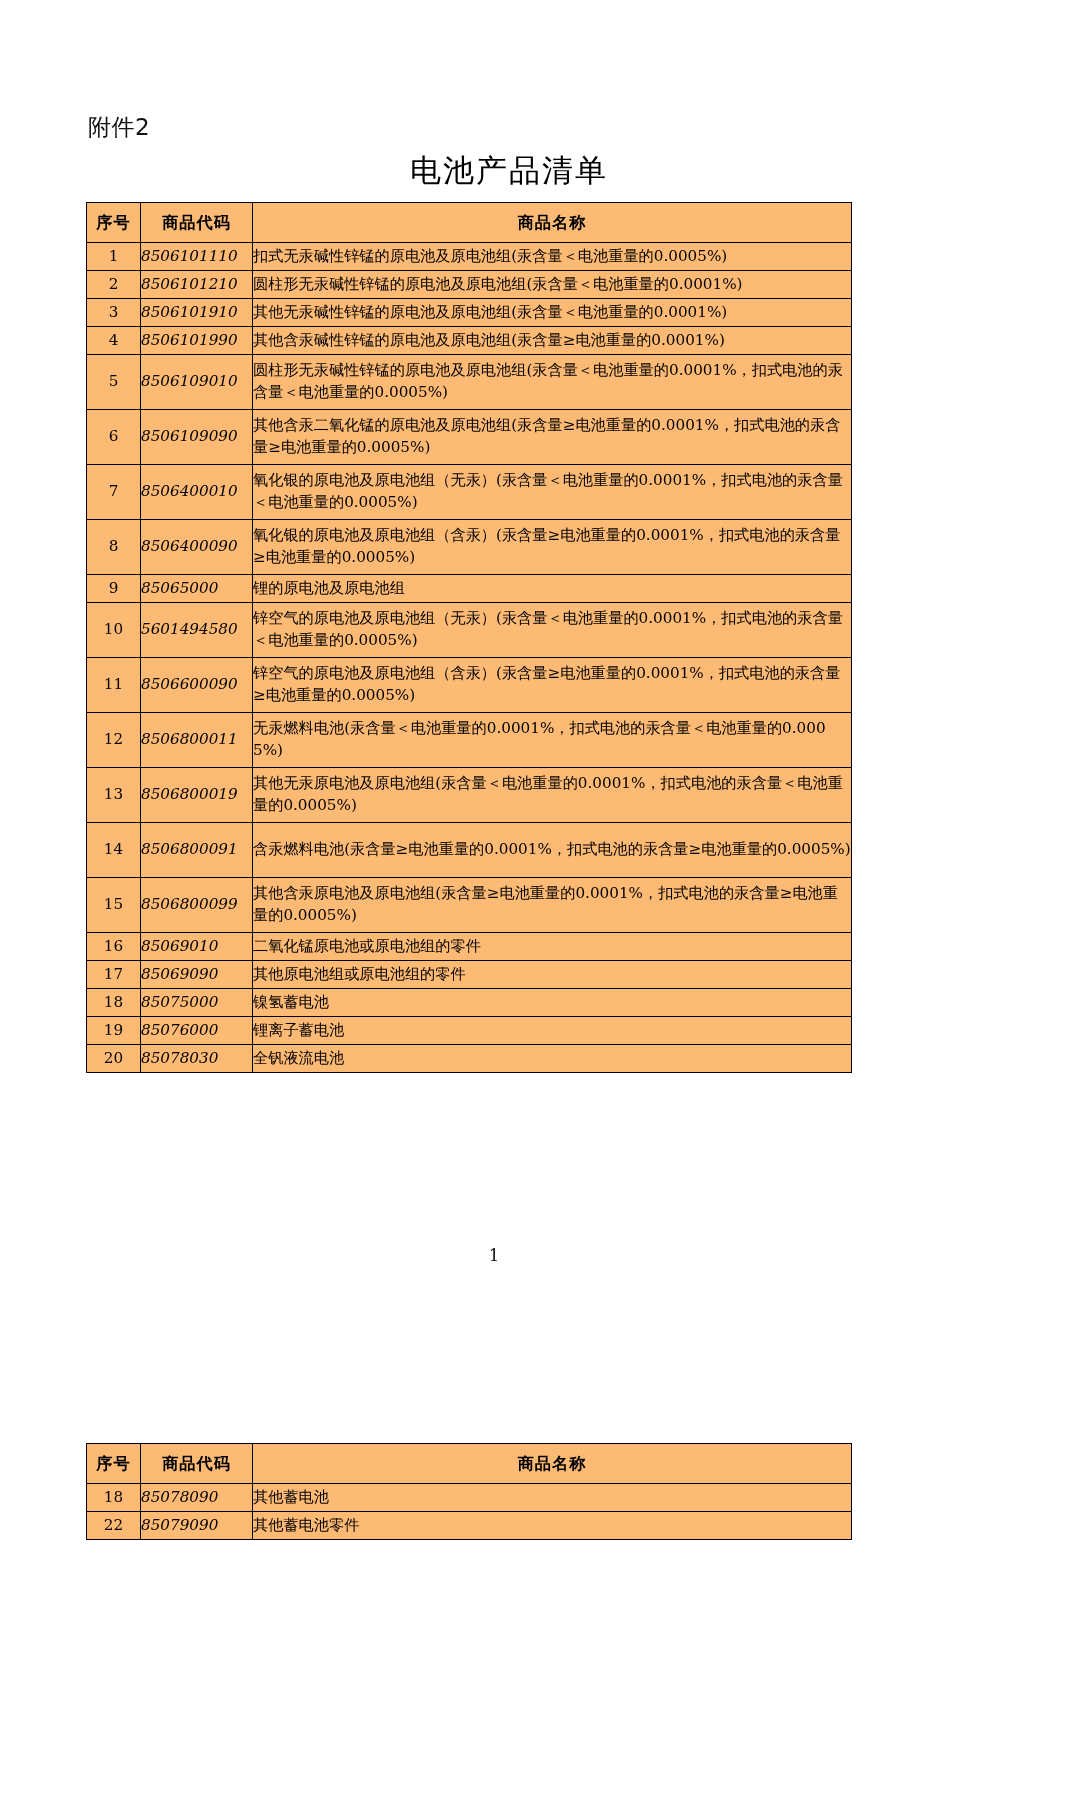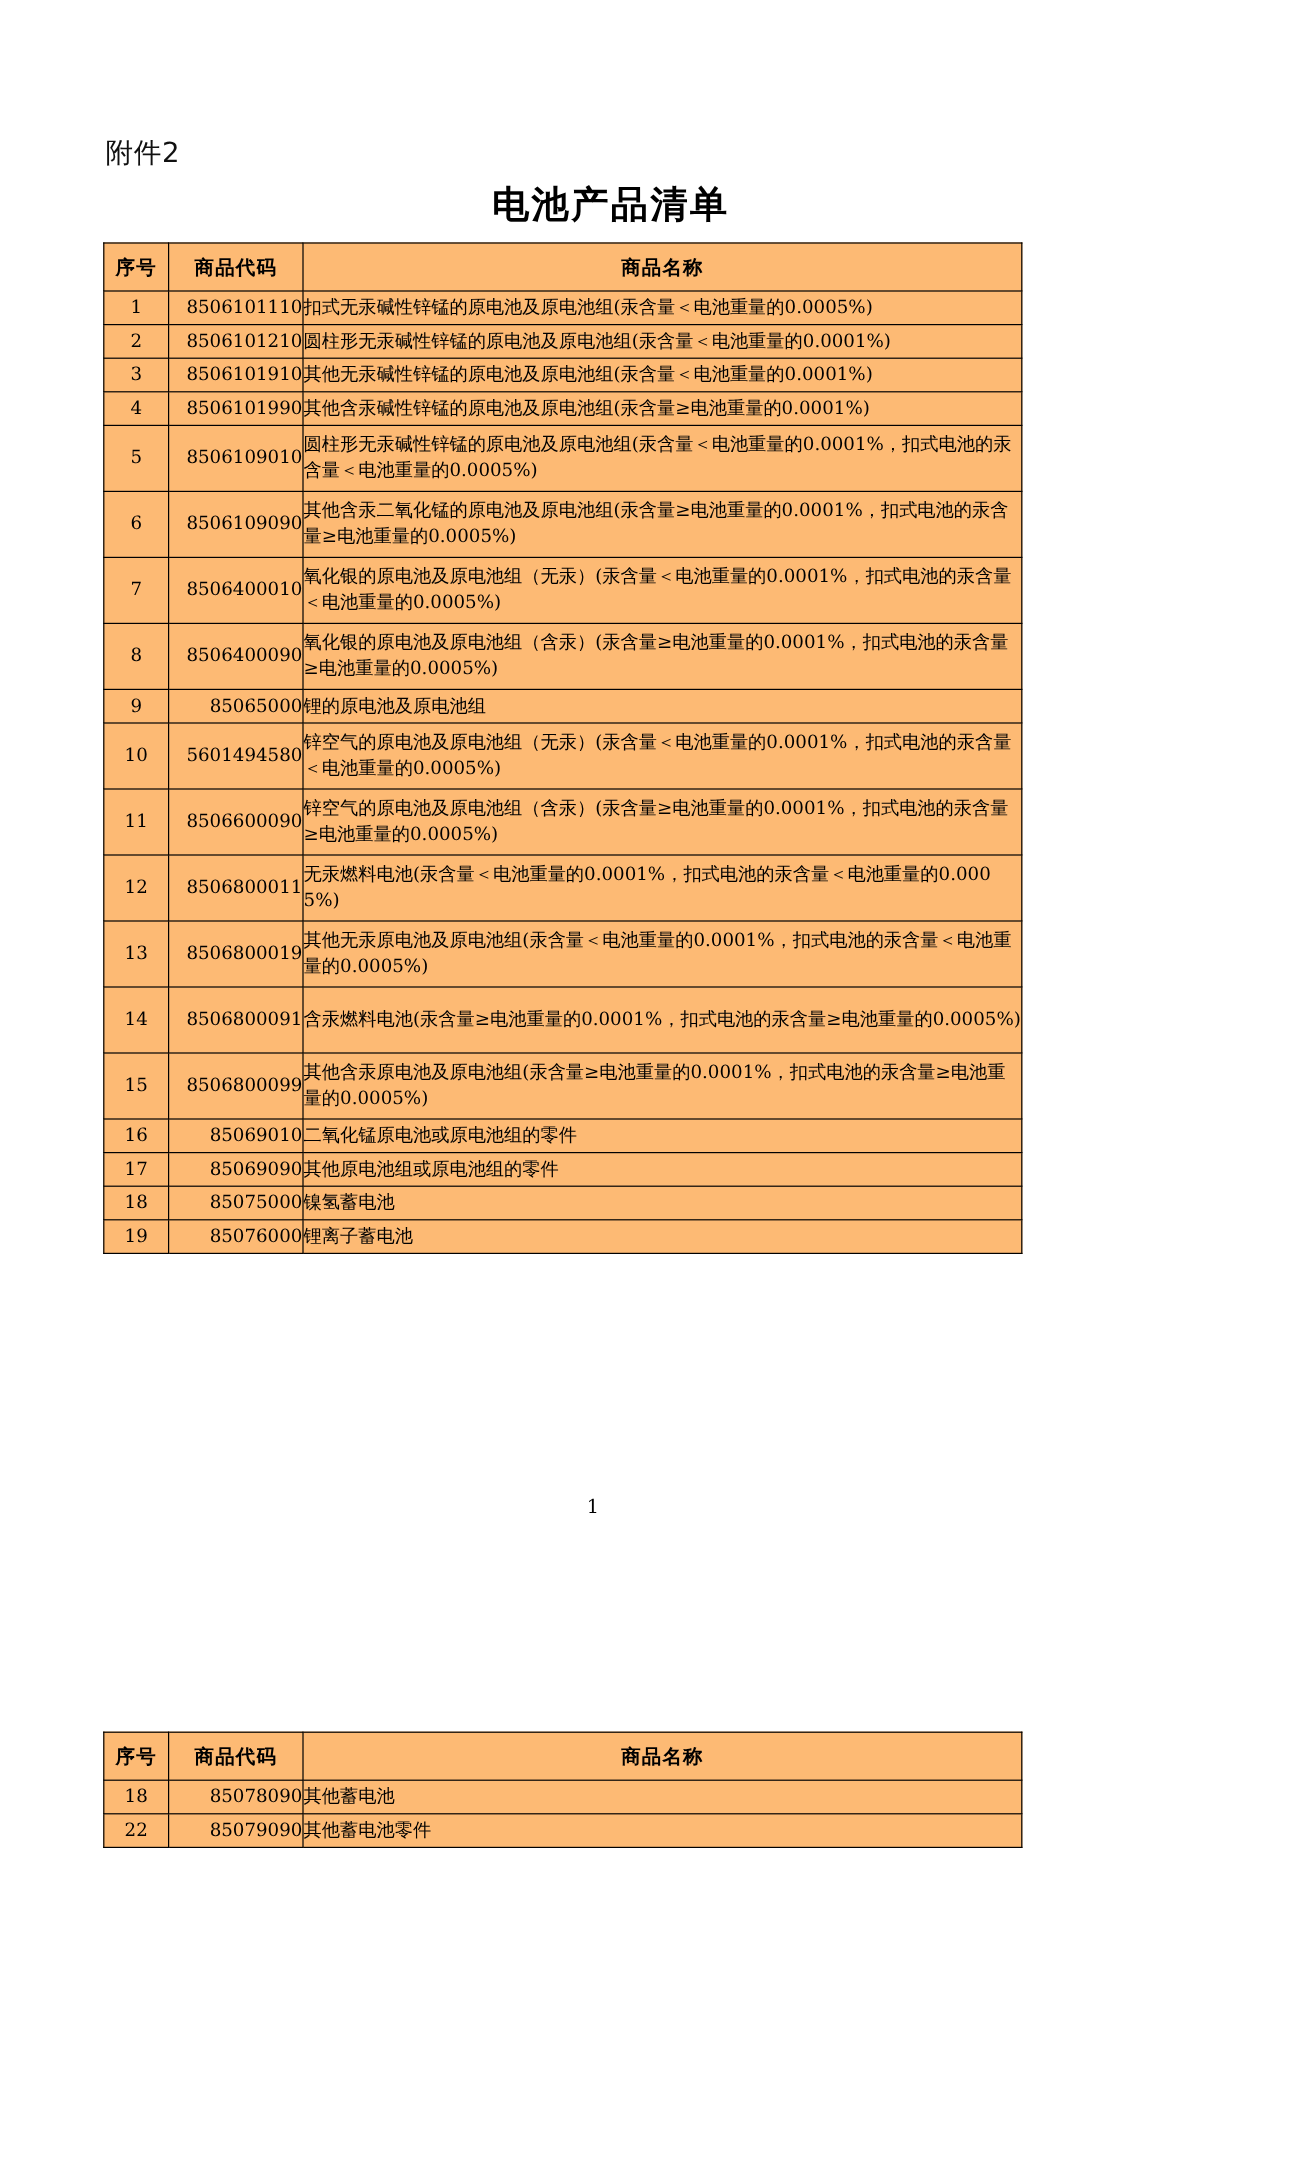--- a/index.html
+++ b/index.html
@@ -36,21 +36,21 @@
   }
 
   
   .doc-title {
     position: absolute;
     left: 0;
     right: 0;
     top: 150px;
     text-align: center;
     font-family: "DejaVu Serif", "Liberation Serif", serif;
-    font-weight: bold;
+    font-weight: normal;
     font-size: 31px;
     letter-spacing: 2px;
     color: #000;
   }
   .doc-title-inner {
     display: inline-block;
     padding-left: 30px;
   }
 
   
@@ -87,24 +87,25 @@
   col.c-no    { width: 54px; }
   col.c-code  { width: 112px; }
   col.c-name  { width: 599px; }
 
   td.cell-no {
     text-align: center;
     font-size: 15px;
     padding: 4px 0;
   }
   td.cell-code {
-    text-align: right;
+    text-align: left;
     padding: 4px 0 4px 6px;
     font-size: 15px;
     white-space: nowrap;
+    font-style: italic;
   }
   td.cell-name {
     text-align: left;
     padding: 5px 7px 5px 8px;
     font-size: 15.3px;
     line-height: 1.48;
     word-break: break-all;
   }
   tr.r-tall td { height: 54px; }
   tr.r-short td { height: 27px; }
@@ -238,20 +239,25 @@
           <tr class="r-short">
             <td class="cell-no">18</td>
             <td class="cell-code">85075000</td>
             <td class="cell-name">镍氢蓄电池</td>
           </tr>
           <tr class="r-short">
             <td class="cell-no">19</td>
             <td class="cell-code">85076000</td>
             <td class="cell-name">锂离子蓄电池</td>
           </tr>
+          <tr class="r-short">
+            <td class="cell-no">20</td>
+            <td class="cell-code">85078030</td>
+            <td class="cell-name">全钒液流电池</td>
+          </tr>
         </tbody>
     </table>
   </div>
 
   <div class="page-number" id="page-num-1">1</div>
 
   <div class="tbl-wrap" id="cont-table-wrap">
     <table class="list">
       <colgroup>
         <col class="c-no">

